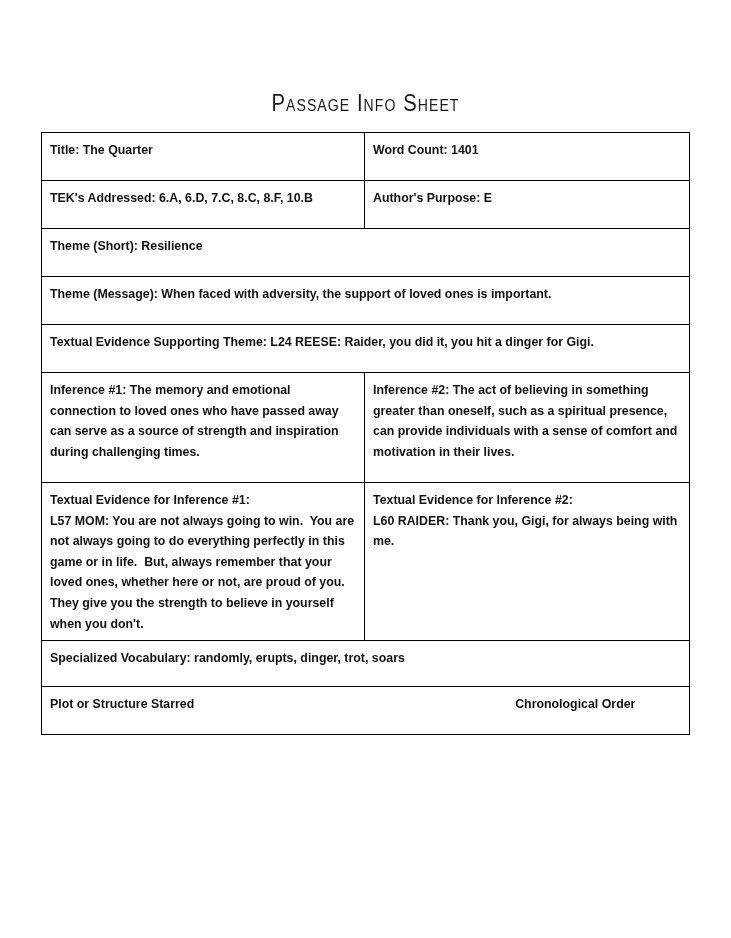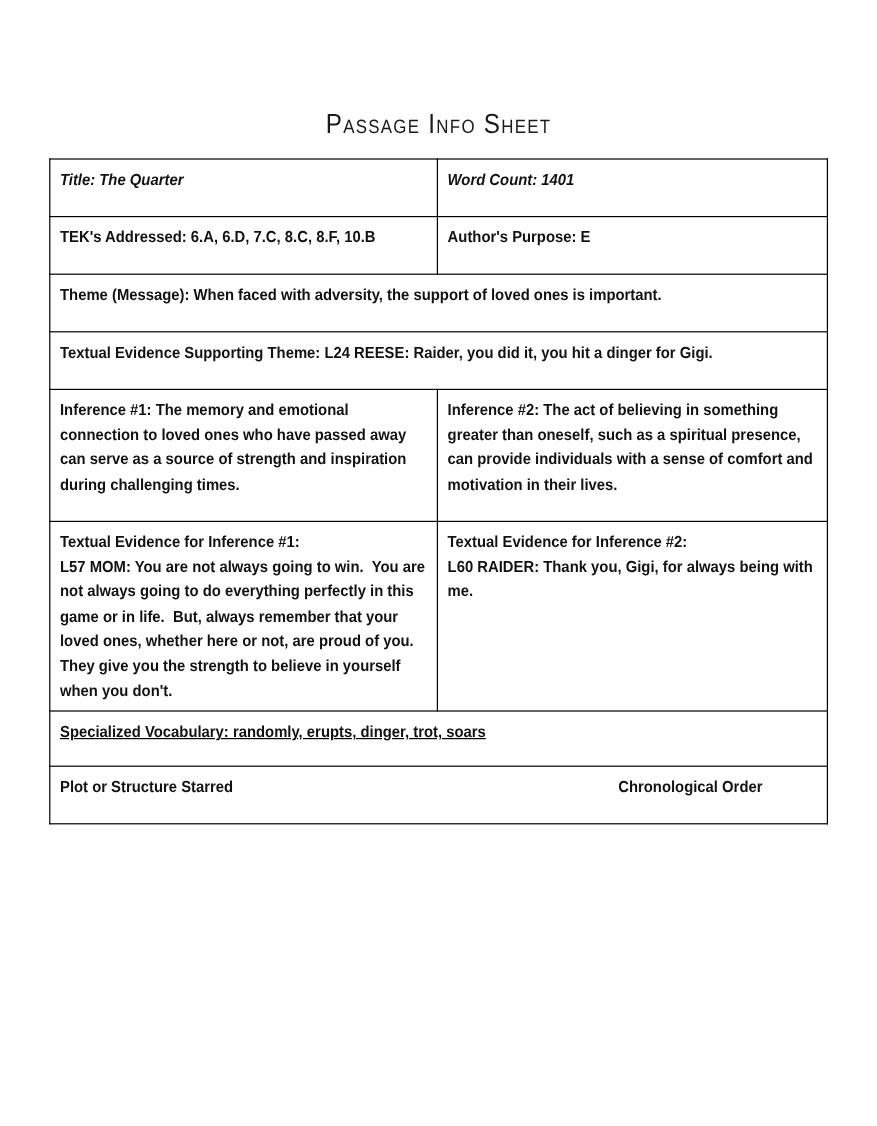--- a/index.html
+++ b/index.html
@@ -64,28 +64,28 @@
   .cell-text {
     display: block;
     transform: scaleX(0.93);
     transform-origin: left top;
     width: 107.5%;
     white-space: pre-wrap;
     font-weight: 600;
     color: #121212;
   }
 
-  .r-short   { height: 34px; font-style: italic; }
+  .r-short   { height: 34px; }
   .r-med     { height: 34px; }
   .r-theme   { height: 34px; }
   .r-thesis  { height: 52px; }
   .r-evid    { height: 52px; }
   .r-inf     { height: 96px; }
   .r-tev     { height: 130px; }
-  .r-vocab   { height: 32px; text-decoration: underline; }
+  .r-vocab   { height: 32px; }
   .r-plot    { height: 34px; }
 
   .hl {
     background: #FFFF00;
   }
 
   .ital {
     font-style: italic;
   }
 
@@ -128,20 +128,25 @@
       <tr>
         <td class="r-med">
           <span class="cell-text">TEK's Addressed: 6.A, 6.D, 7.C, 8.C, 8.F, 10.B</span>
         </td>
         <td class="r-med">
           <span class="cell-text">Author's Purpose: E</span>
         </td>
       </tr>
 
 
+      <tr>
+        <td class="r-theme" colspan="2">
+          <span class="cell-text">Theme (Short): Resilience</span>
+        </td>
+      </tr>
 
       <tr>
         <td class="r-theme" colspan="2">
           <span class="cell-text">Theme (Message): When faced with adversity, the support of loved ones is important.</span>
         </td>
       </tr>
 
       <tr>
         <td class="r-theme" colspan="2">
           <span class="cell-text">Textual Evidence Supporting Theme: L24 REESE: Raider, you did it, you hit a dinger for Gigi.</span>

